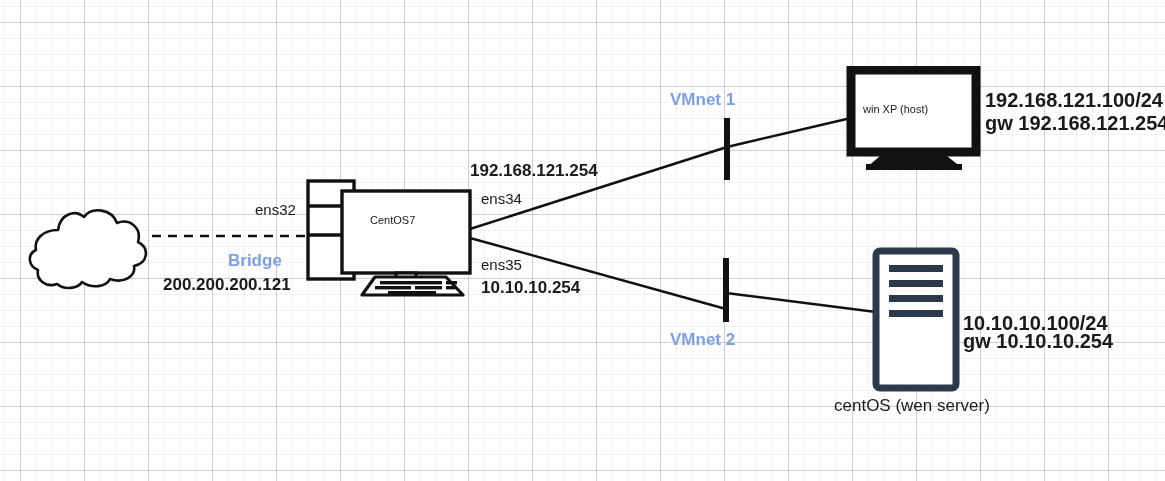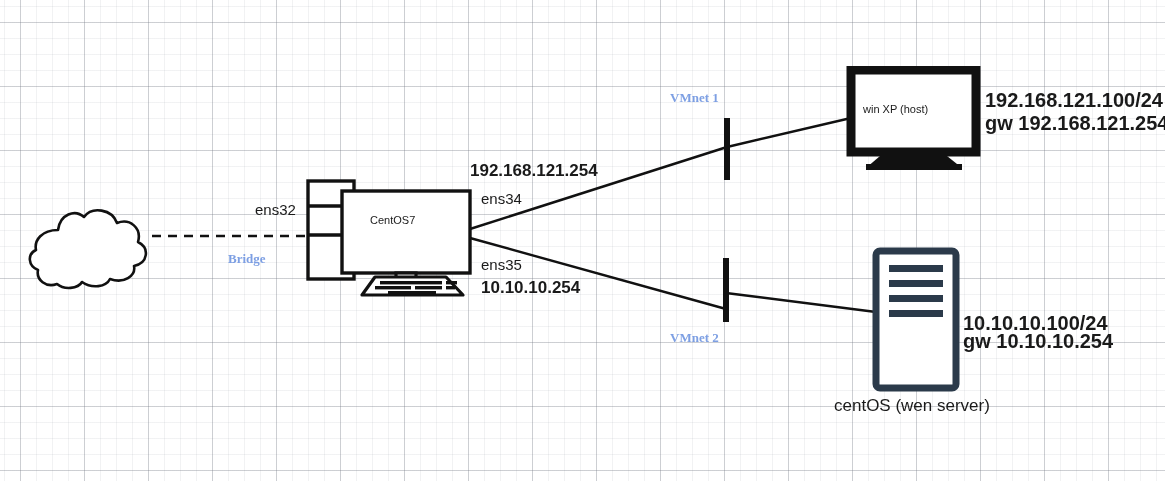--- a/index.html
+++ b/index.html
@@ -31,21 +31,21 @@
   }
   .lbl {
     position: absolute;
     white-space: nowrap;
     color: #1a1a1a;
     line-height: 1.18;
   }
   .lbl-plain   { font-size: 15px; font-weight: 400; }
   .lbl-bold    { font-size: 17px; font-weight: bold; }
   .lbl-bold2   { font-size: 20px; font-weight: bold; }
-  .lbl-blue    { font-size: 13px; font-weight: bold; color: #7d9fe3; font-family: Liberation Serif, serif; }
+  .lbl-blue    { font-size: 17px; font-weight: bold; color: #7d9fe3; }
   .lbl-name    { font-size: 17px; font-weight: 400; color: #1a1a1a; }
   .lbl-screen  { font-size: 11px; font-weight: 400; color: #1a1a1a; }
 
   .node { position: absolute; }
   .node svg { display: block; }
 </style>
 </head>
 <body>
 
 <div id="canvas">
@@ -131,20 +131,21 @@
       <rect x="17" y="18" width="54" height="7" fill="#2b3a4a"></rect>
       <rect x="17" y="33" width="54" height="7" fill="#2b3a4a"></rect>
       <rect x="17" y="48" width="54" height="7" fill="#2b3a4a"></rect>
       <rect x="17" y="63" width="54" height="7" fill="#2b3a4a"></rect>
     </svg>
   </div>
   <div class="lbl lbl-name" style="left:834px; top:396px;">centOS (wen server)</div>
 
   <div class="lbl lbl-plain" style="left:255px; top:201px;">ens32</div>
   <div class="lbl lbl-blue" style="left:228px; top:251px;">Bridge</div>
+  <div class="lbl lbl-bold" style="left:163px; top:275px;">200.200.200.121</div>
 
   <div class="lbl lbl-bold" style="left:470px; top:161px;">192.168.121.254</div>
   <div class="lbl lbl-plain" style="left:481px; top:190px;">ens34</div>
 
   <div class="lbl lbl-plain" style="left:481px; top:256px;">ens35</div>
   <div class="lbl lbl-bold" style="left:481px; top:278px;">10.10.10.254</div>
 
   <div class="lbl lbl-bold2" style="left:985px; top:89px;">192.168.121.100/24</div>
   <div class="lbl lbl-bold2" style="left:985px; top:112px;">gw 192.168.121.254</div>
 

